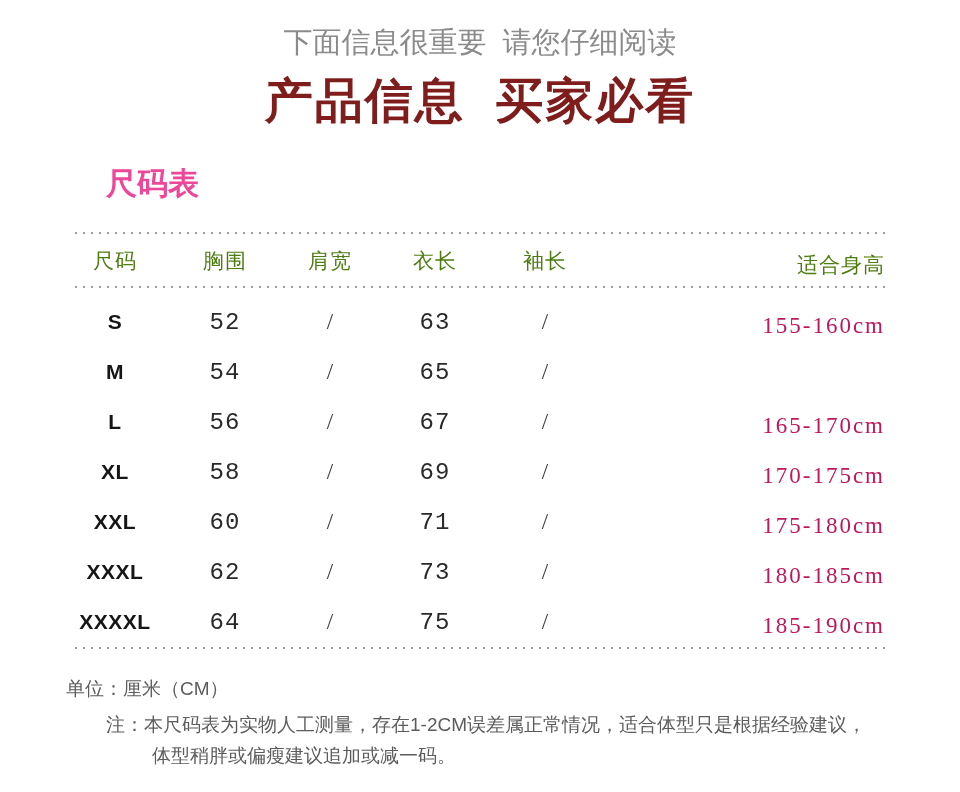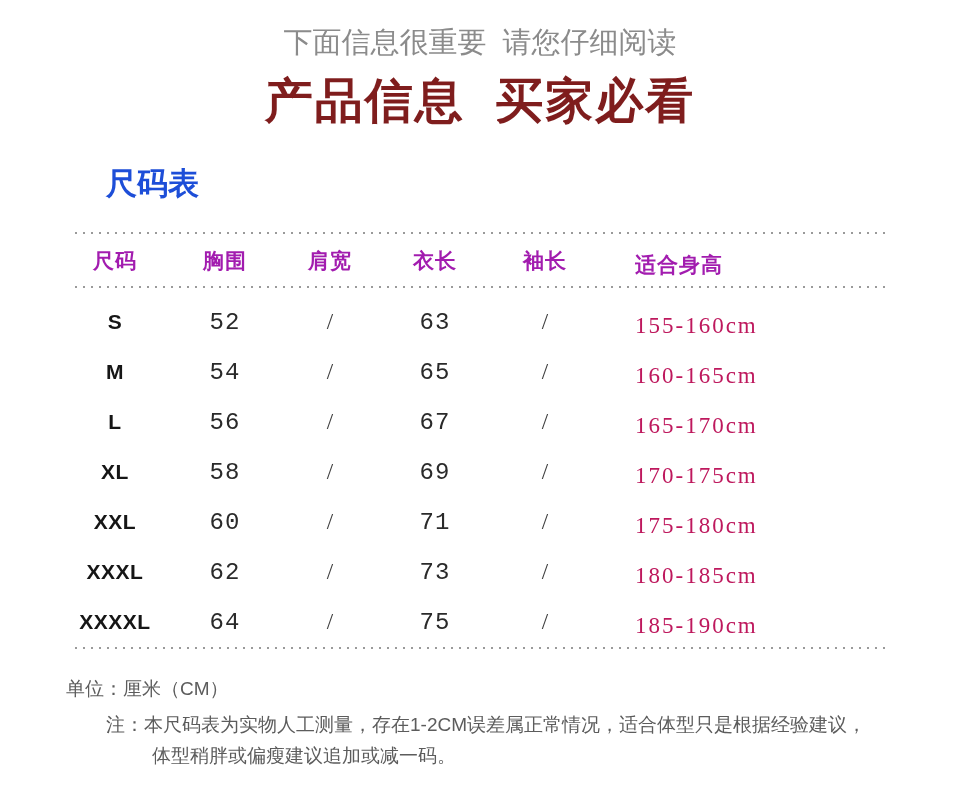--- a/index.html
+++ b/index.html
@@ -13,41 +13,41 @@
     text-align:center; font-size:29px; line-height:31px;
     color:#8b8b8b; font-weight:400; white-space:pre;
   }
   .title {
     position:absolute; top:75px; left:0; width:100%;
     text-align:center; font-size:48px; line-height:52px;
     color:#7f1d1d; font-weight:900; letter-spacing:2px; white-space:pre;
   }
   .section-heading {
     position:absolute; top:166px; left:106px;
-    font-size:31px; line-height:36px; color:#1d4ed8; font-weight:700;
+    font-size:31px; line-height:36px; color:#ec4899; font-weight:700;
   }
   .size-table { position:absolute; top:232px; left:75px; width:810px; }
   .dotted {
     height:3px; width:100%;
     background-image:repeating-linear-gradient(to right,#9a9a9a 0 2px, transparent 2px 8px);
     background-repeat:repeat-x; background-size:8px 2px; background-position:0 0;
   }
   .trow {
     display:grid;
     grid-template-columns:80px 140px 70px 140px 80px 1fr;
     align-items:center;
   }
   .thead-row { height:51px; }
   .tbody { padding-top:8px; }
   .tbody .trow { height:50px; }
   .th {
-    text-align:center; font-size:21px; color:#a21caf; font-weight:700;
+    text-align:center; font-size:21px; color:#4d7c0f; font-weight:400;
     letter-spacing:1px;
   }
-  .th.left, .td.left { text-align:left; padding-left:50px;margin-top:8px; }
+  .th.left, .td.left { text-align:right; padding-left:50px;margin-top:8px; }
   .td { text-align:center; color:#242424; }
   .td.size-label { font-size:21px; font-weight:700; color:#161616; letter-spacing:0.5px; }
   .td.num { font-family:Liberation Mono, monospace; font-size:24px; letter-spacing:1px; color:#2a2a2a; }
   .td.slash { font-family:"Liberation Serif","DejaVu Serif",serif; font-size:23px; color:#3d3d3d; }
   .td.range { font-family:"Liberation Serif","DejaVu Serif",serif; font-size:23px; letter-spacing:2px; color:#be185d; }
   .unit-label {
     position:absolute; top:678px; left:66px;
     font-size:19px; line-height:22px; color:#5c5c5c;
   }
   .note { position:absolute; top:714px; left:66px; width:870px; color:#5c5c5c;margin-left:40px; }
@@ -85,21 +85,20 @@
         <div class="td num">63</div>
         <div class="td slash">/</div>
         <div class="td range left">155-160cm</div>
       </div>
       <div class="trow">
         <div class="td size-label">M</div>
         <div class="td num">54</div>
         <div class="td slash">/</div>
         <div class="td num">65</div>
         <div class="td slash">/</div>
-        <div class="td range left">160-165cm</div>
       </div>
       <div class="trow">
         <div class="td size-label">L</div>
         <div class="td num">56</div>
         <div class="td slash">/</div>
         <div class="td num">67</div>
         <div class="td slash">/</div>
         <div class="td range left">165-170cm</div>
       </div>
       <div class="trow">

